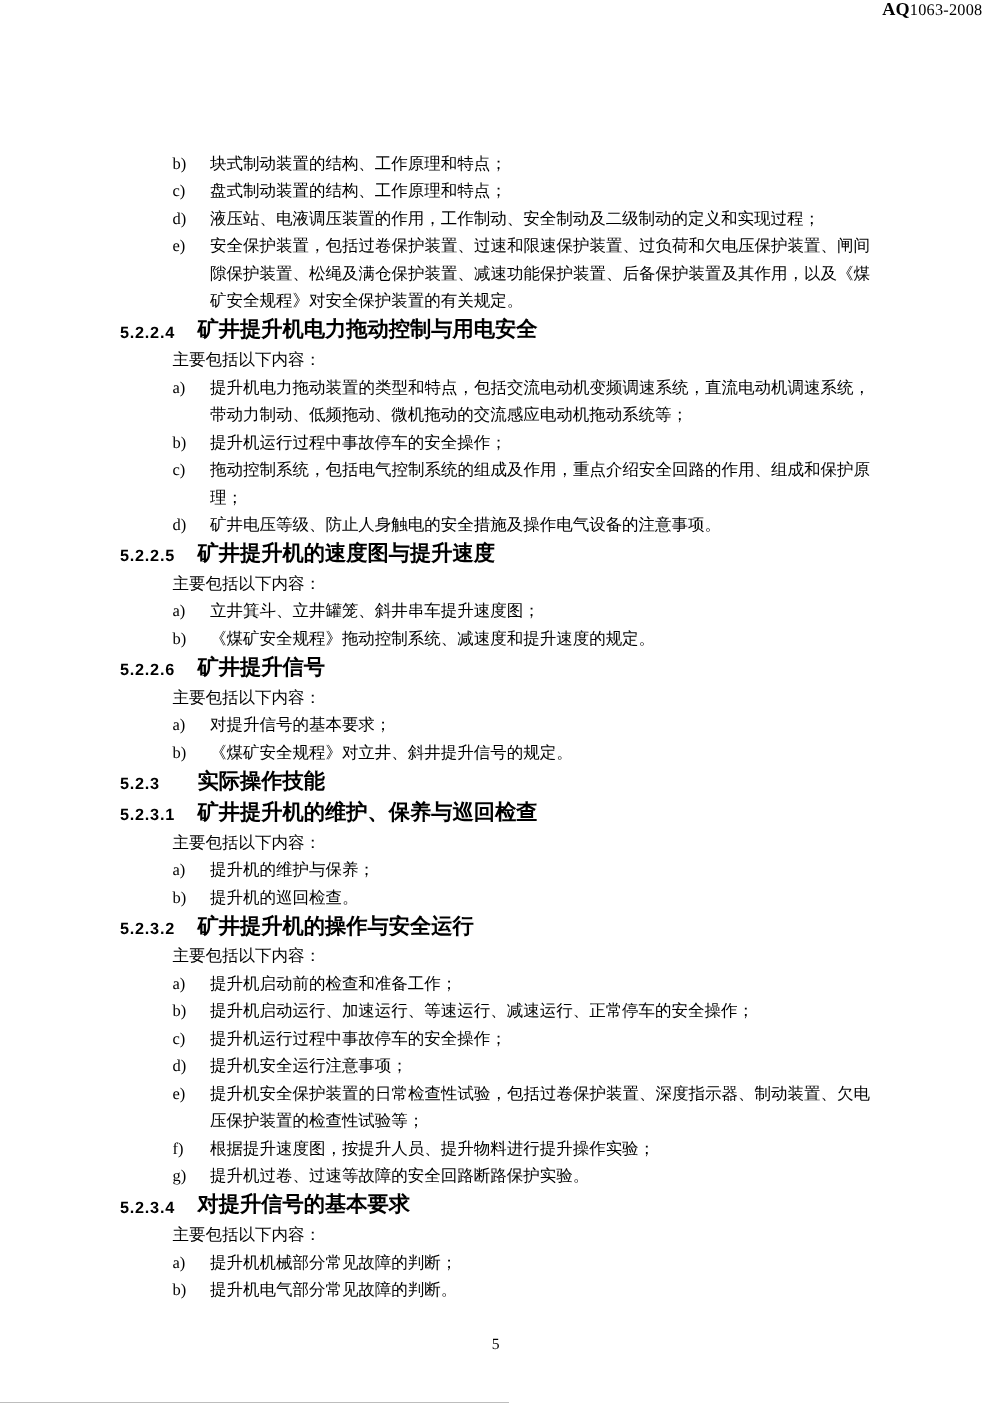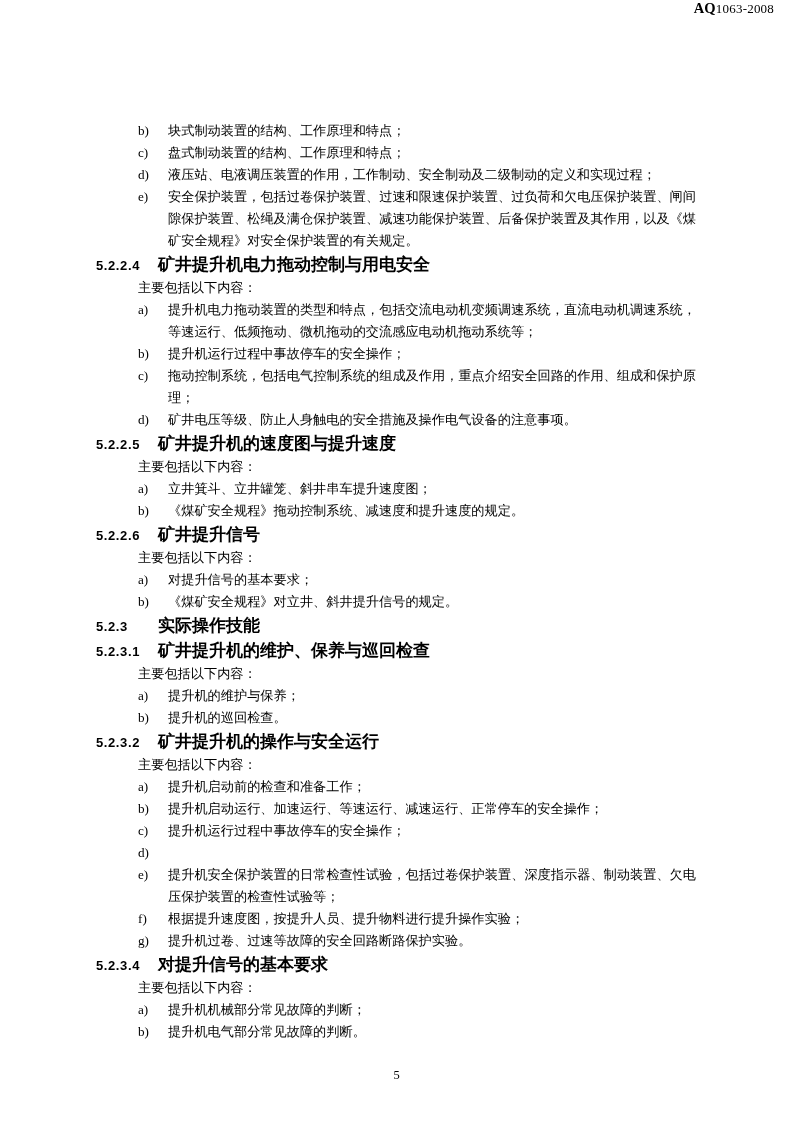--- a/index.html
+++ b/index.html
@@ -23,21 +23,21 @@
     left: 96px;
     top: 120px;
     width: 600px;
   }
   .header-line {
     text-align: right;
     font-family: "Liberation Serif", serif;
     font-size: 13.5px;
     letter-spacing: 0.2px;
     margin-bottom: 16px;
-    padding-right: 19px;
+    padding-right: 7px;
   }
   .header-line .std-code {
     font-weight: bold;
     font-size: 14.5px;
   }
   .header-line .std-num {
     font-size: 13px;
   }
 
   
@@ -132,21 +132,21 @@
       </div>
       <div class="gap-sm"></div>
       <div class="block">
         <div class="heading">
           <span class="num">5.2.2.4</span>
           <span class="ttl">矿井提升机电力拖动控制与用电安全</span>
         </div>
         <div class="intro">主要包括以下内容：</div>
         <div class="row lvl-alpha">
           <span class="lbl">a)</span>
-          <span class="txt">提升机电力拖动装置的类型和特点，包括交流电动机变频调速系统，直流电动机调速系统，等速运行、低频拖动、微机拖动的交流感应电动机拖动系统等；</span>
+          <span class="txt">提升机电力拖动装置的类型和特点，包括交流电动机变频调速系统，直流电动机调速系统，带动力制动、低频拖动、微机拖动的交流感应电动机拖动系统等；</span>
         </div>
         <div class="row lvl-alpha">
           <span class="lbl">b)</span>
           <span class="txt">提升机运行过程中事故停车的安全操作；</span>
         </div>
         <div class="row lvl-alpha">
           <span class="lbl">c)</span>
           <span class="txt">拖动控制系统，包括电气控制系统的组成及作用，重点介绍安全回路的作用、组成和保护原理；</span>
         </div>
         <div class="row lvl-alpha">
@@ -223,20 +223,21 @@
         <div class="row lvl-alpha">
           <span class="lbl">b)</span>
           <span class="txt">提升机启动运行、加速运行、等速运行、减速运行、正常停车的安全操作；</span>
         </div>
         <div class="row lvl-alpha">
           <span class="lbl">c)</span>
           <span class="txt">提升机运行过程中事故停车的安全操作；</span>
         </div>
         <div class="row lvl-alpha">
           <span class="lbl">d)</span>
+          <span class="txt">提升机安全运行注意事项；</span>
         </div>
         <div class="row lvl-alpha">
           <span class="lbl">e)</span>
           <span class="txt">提升机安全保护装置的日常检查性试验，包括过卷保护装置、深度指示器、制动装置、欠电压保护装置的检查性试验等；</span>
         </div>
         <div class="row lvl-alpha">
           <span class="lbl">f)</span>
           <span class="txt">根据提升速度图，按提升人员、提升物料进行提升操作实验；</span>
         </div>
         <div class="row lvl-alpha">

